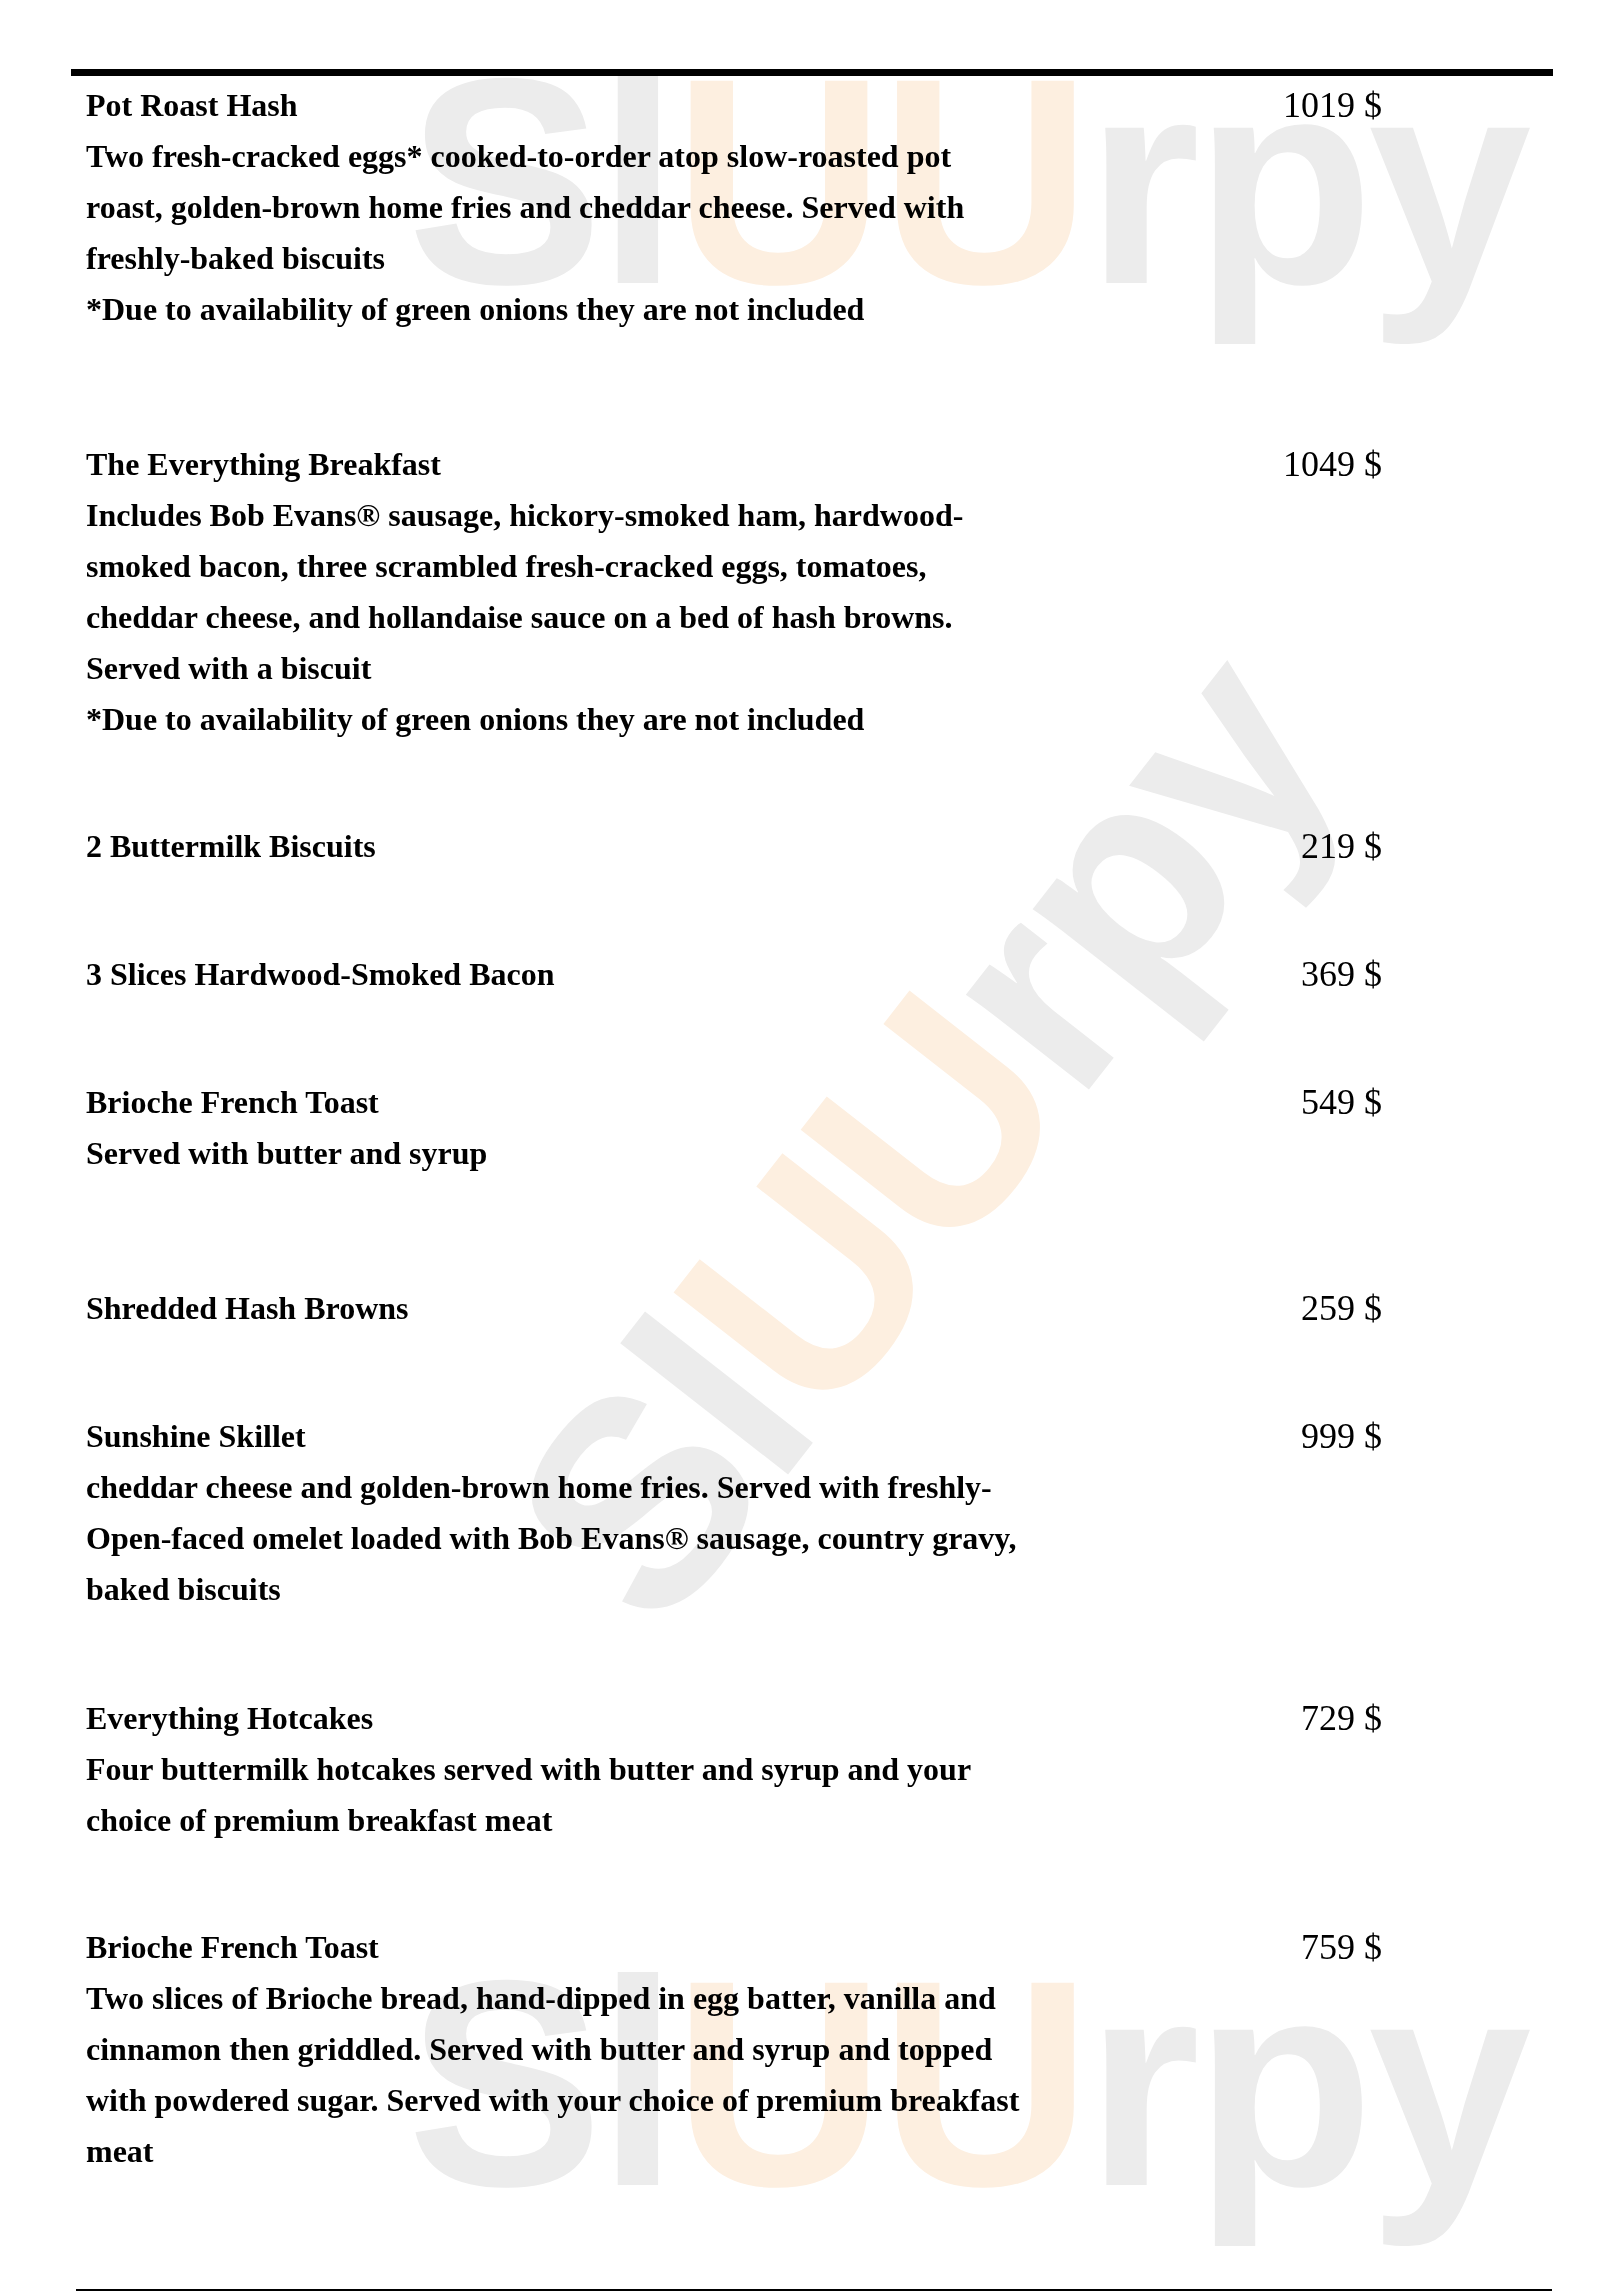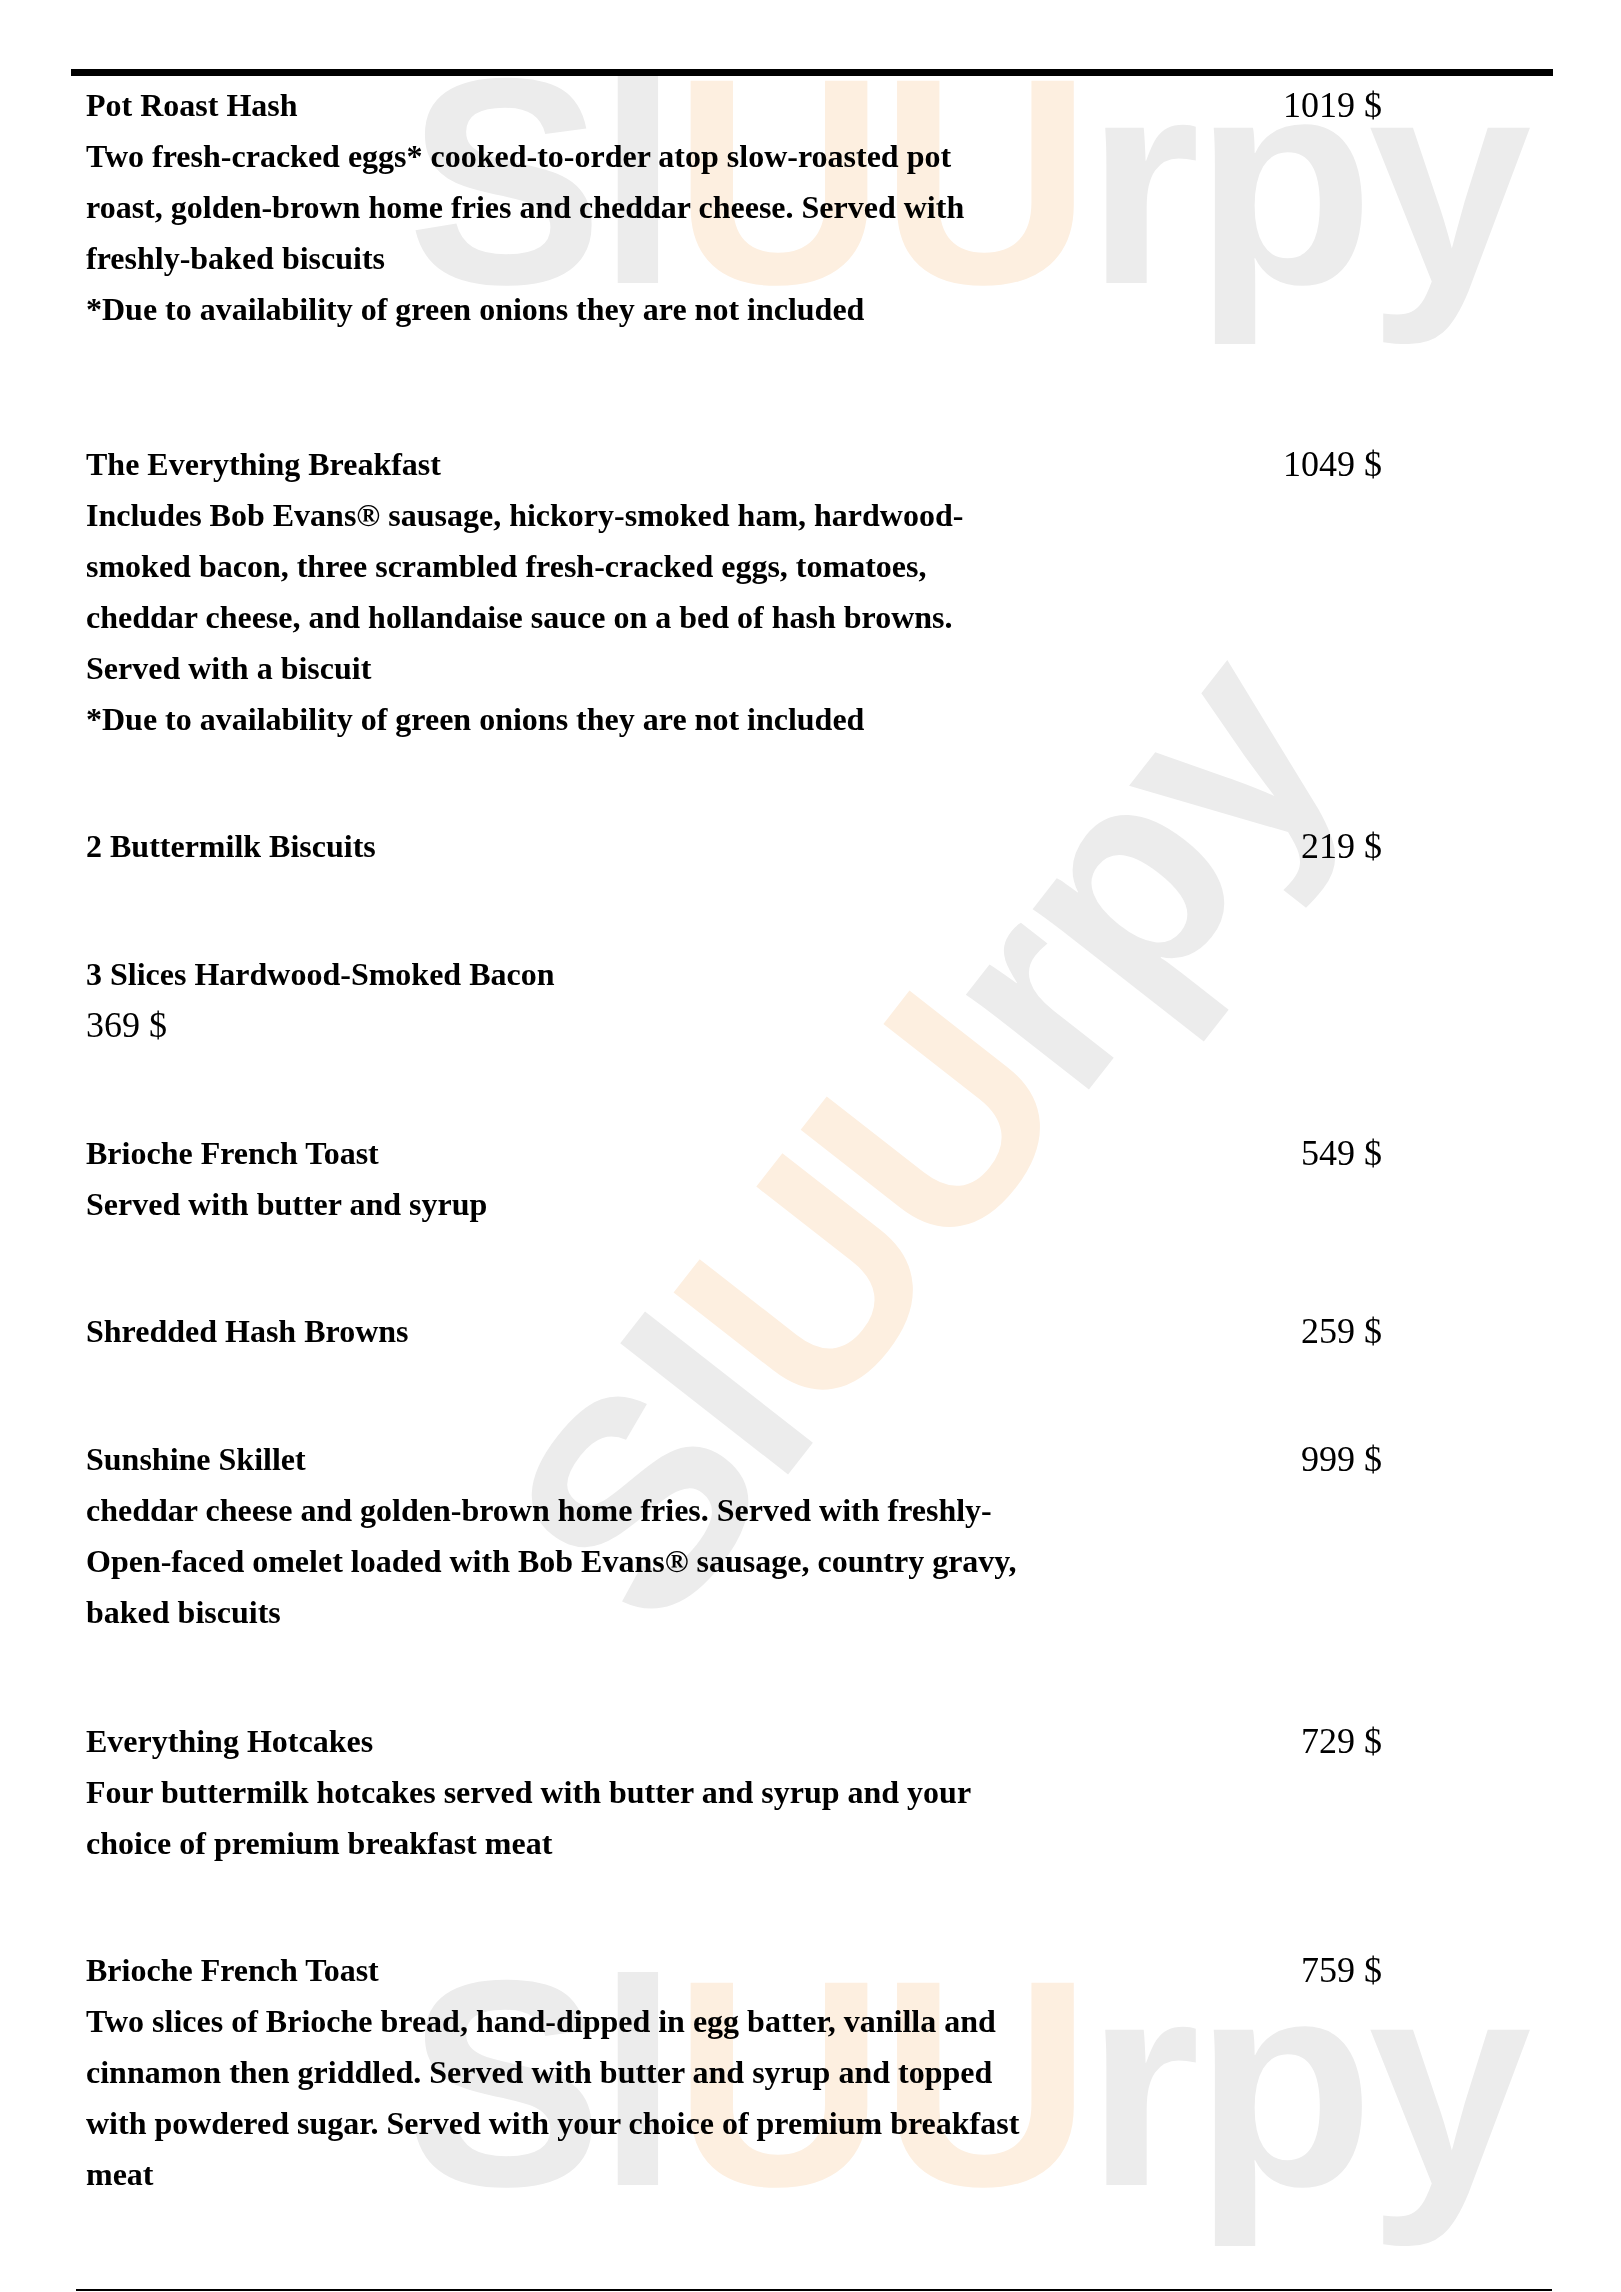--- a/index.html
+++ b/index.html
@@ -121,36 +121,36 @@
     <div class="item-price">1049 $</div>
   </div>
 
   <div class="item" style="margin-top:76px;">
     <div class="item-text">
       <span class="item-name">2 Buttermilk Biscuits</span>
     </div>
     <div class="item-price">219 $</div>
   </div>
 
-  <div class="item" style="margin-top:77px;flex-direction:column;">
+  <div class="item" style="margin-top:77px;">
     <div class="item-text">
       <span class="item-name">3 Slices Hardwood-Smoked Bacon</span>
     </div>
     <div class="item-price">369 $</div>
   </div>
 
   <div class="item" style="margin-top:77px;">
     <div class="item-text">
       <span class="item-name">Brioche French Toast</span>
       <span class="item-desc-line">Served with butter and syrup</span>
     </div>
     <div class="item-price">549 $</div>
   </div>
 
-  <div class="item" style="margin-top:76px;">
+  <div class="item" style="margin-top:104px;">
     <div class="item-text">
       <span class="item-name">Shredded Hash Browns</span>
     </div>
     <div class="item-price">259 $</div>
   </div>
 
   <div class="item" style="margin-top:77px;">
     <div class="item-text">
       <span class="item-name">Sunshine Skillet</span>
       <span class="item-desc-line">cheddar cheese and golden-brown home fries. Served with freshly-</span>

